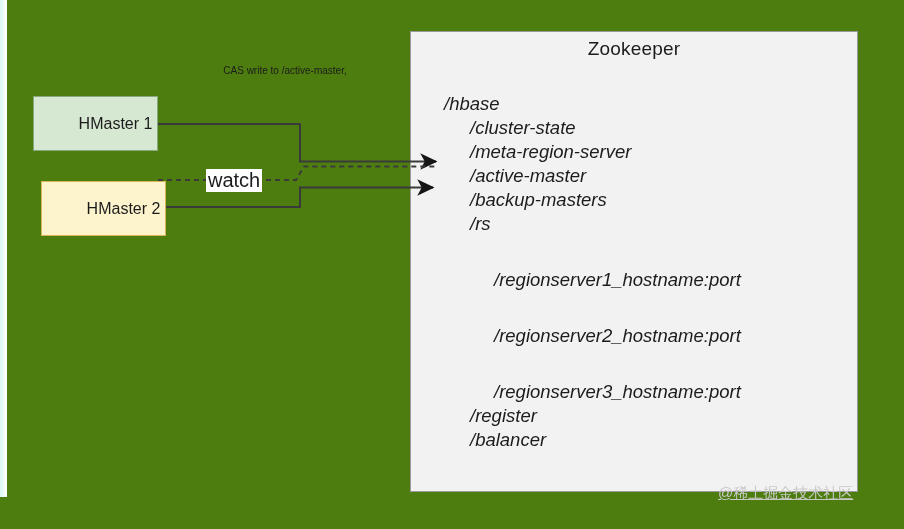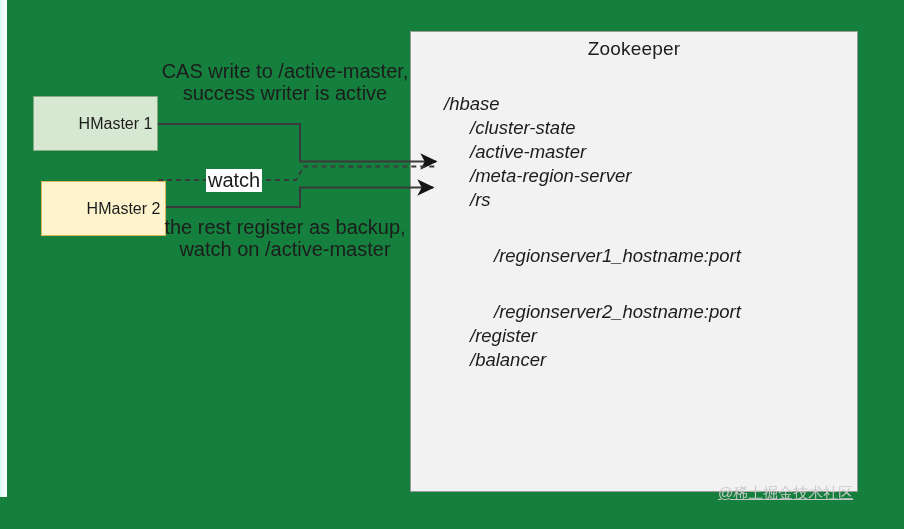--- a/index.html
+++ b/index.html
@@ -4,21 +4,21 @@
 <style>
   html, body {
     margin: 0;
     padding: 0;
     background: #ffffff;
   }
   #canvas {
     position: relative;
     width: 904px;
     height: 529px;
-    background: #15803d;
+    background: #4d7c0f;
     overflow: hidden;
     font-family: "Liberation Sans", sans-serif;
     color: #1a1a1a;
   }
   
   .edge-strip {
     position: absolute;
     left: 0;
     top: 0;
     width: 7px;
@@ -89,21 +89,21 @@
     left: 41px;
     top: 181px;
     background: #fdf4cd;
     border: 1.5px solid #d6b656;
   }
 
   
   .annot {
     position: absolute;
     text-align: center;
-    font-size: 20px;
+    font-size: 10px;
     line-height: 22px;
     color: #1c1c1c;
     white-space: nowrap;
   }
   .annot-top  { left: 160px; top: 60px;  width: 250px; }
   .annot-bot  { left: 160px; top: 216px; width: 250px; }
 
   .watch-label {
     position: absolute;
     left: 206px;
@@ -141,25 +141,27 @@
 <div id="canvas">
 
   <div class="edge-strip"></div>
 
   <div class="zk-panel"></div>
   <div class="zk-title">Zookeeper</div>
 
   <div class="tree">
     <div class="znode lvl0">/hbase</div>
     <div class="znode lvl1">/cluster-state</div>
+    <div class="znode lvl1">/meta-region-server</div>
     <div class="znode lvl1">/active-master</div>
-    <div class="znode lvl1">/meta-region-server</div>
+    <div class="znode lvl1">/backup-masters</div>
     <div class="znode lvl1">/rs</div>
     <div class="znode lvl2">/regionserver1_hostname:port</div>
     <div class="znode lvl2">/regionserver2_hostname:port</div>
+    <div class="znode lvl2">/regionserver3_hostname:port</div>
     <div class="znode lvl1">/register</div>
     <div class="znode lvl1">/balancer</div>
   </div>
 
   <svg class="wires" viewBox="0 0 904 529">
     <defs>
       <marker id="arrow" viewBox="0 0 12 12" refX="10.5" refY="6" markerWidth="9" markerHeight="9" orient="auto-start-reverse">
         <path d="M 0 0.5 L 11.5 6 L 0 11.5 L 3 6 Z" fill="#151515"></path>
       </marker>
     </defs>
@@ -173,25 +175,20 @@
 
   <div class="node-box hmaster1">
     <span>HMaster 1</span>
   </div>
   <div class="node-box hmaster2">
     <span>HMaster 2</span>
   </div>
 
   <div class="annot annot-top">
     <div>CAS write to /active-master,</div>
-    <div>success writer is active</div>
   </div>
 
   <div class="watch-label">watch</div>
 
-  <div class="annot annot-bot">
-    <div>the rest register as backup,</div>
-    <div>watch on /active-master</div>
-  </div>
 
   <div class="watermark">@稀土掘金技术社区</div>
 
 </div>
 
 </body></html>

